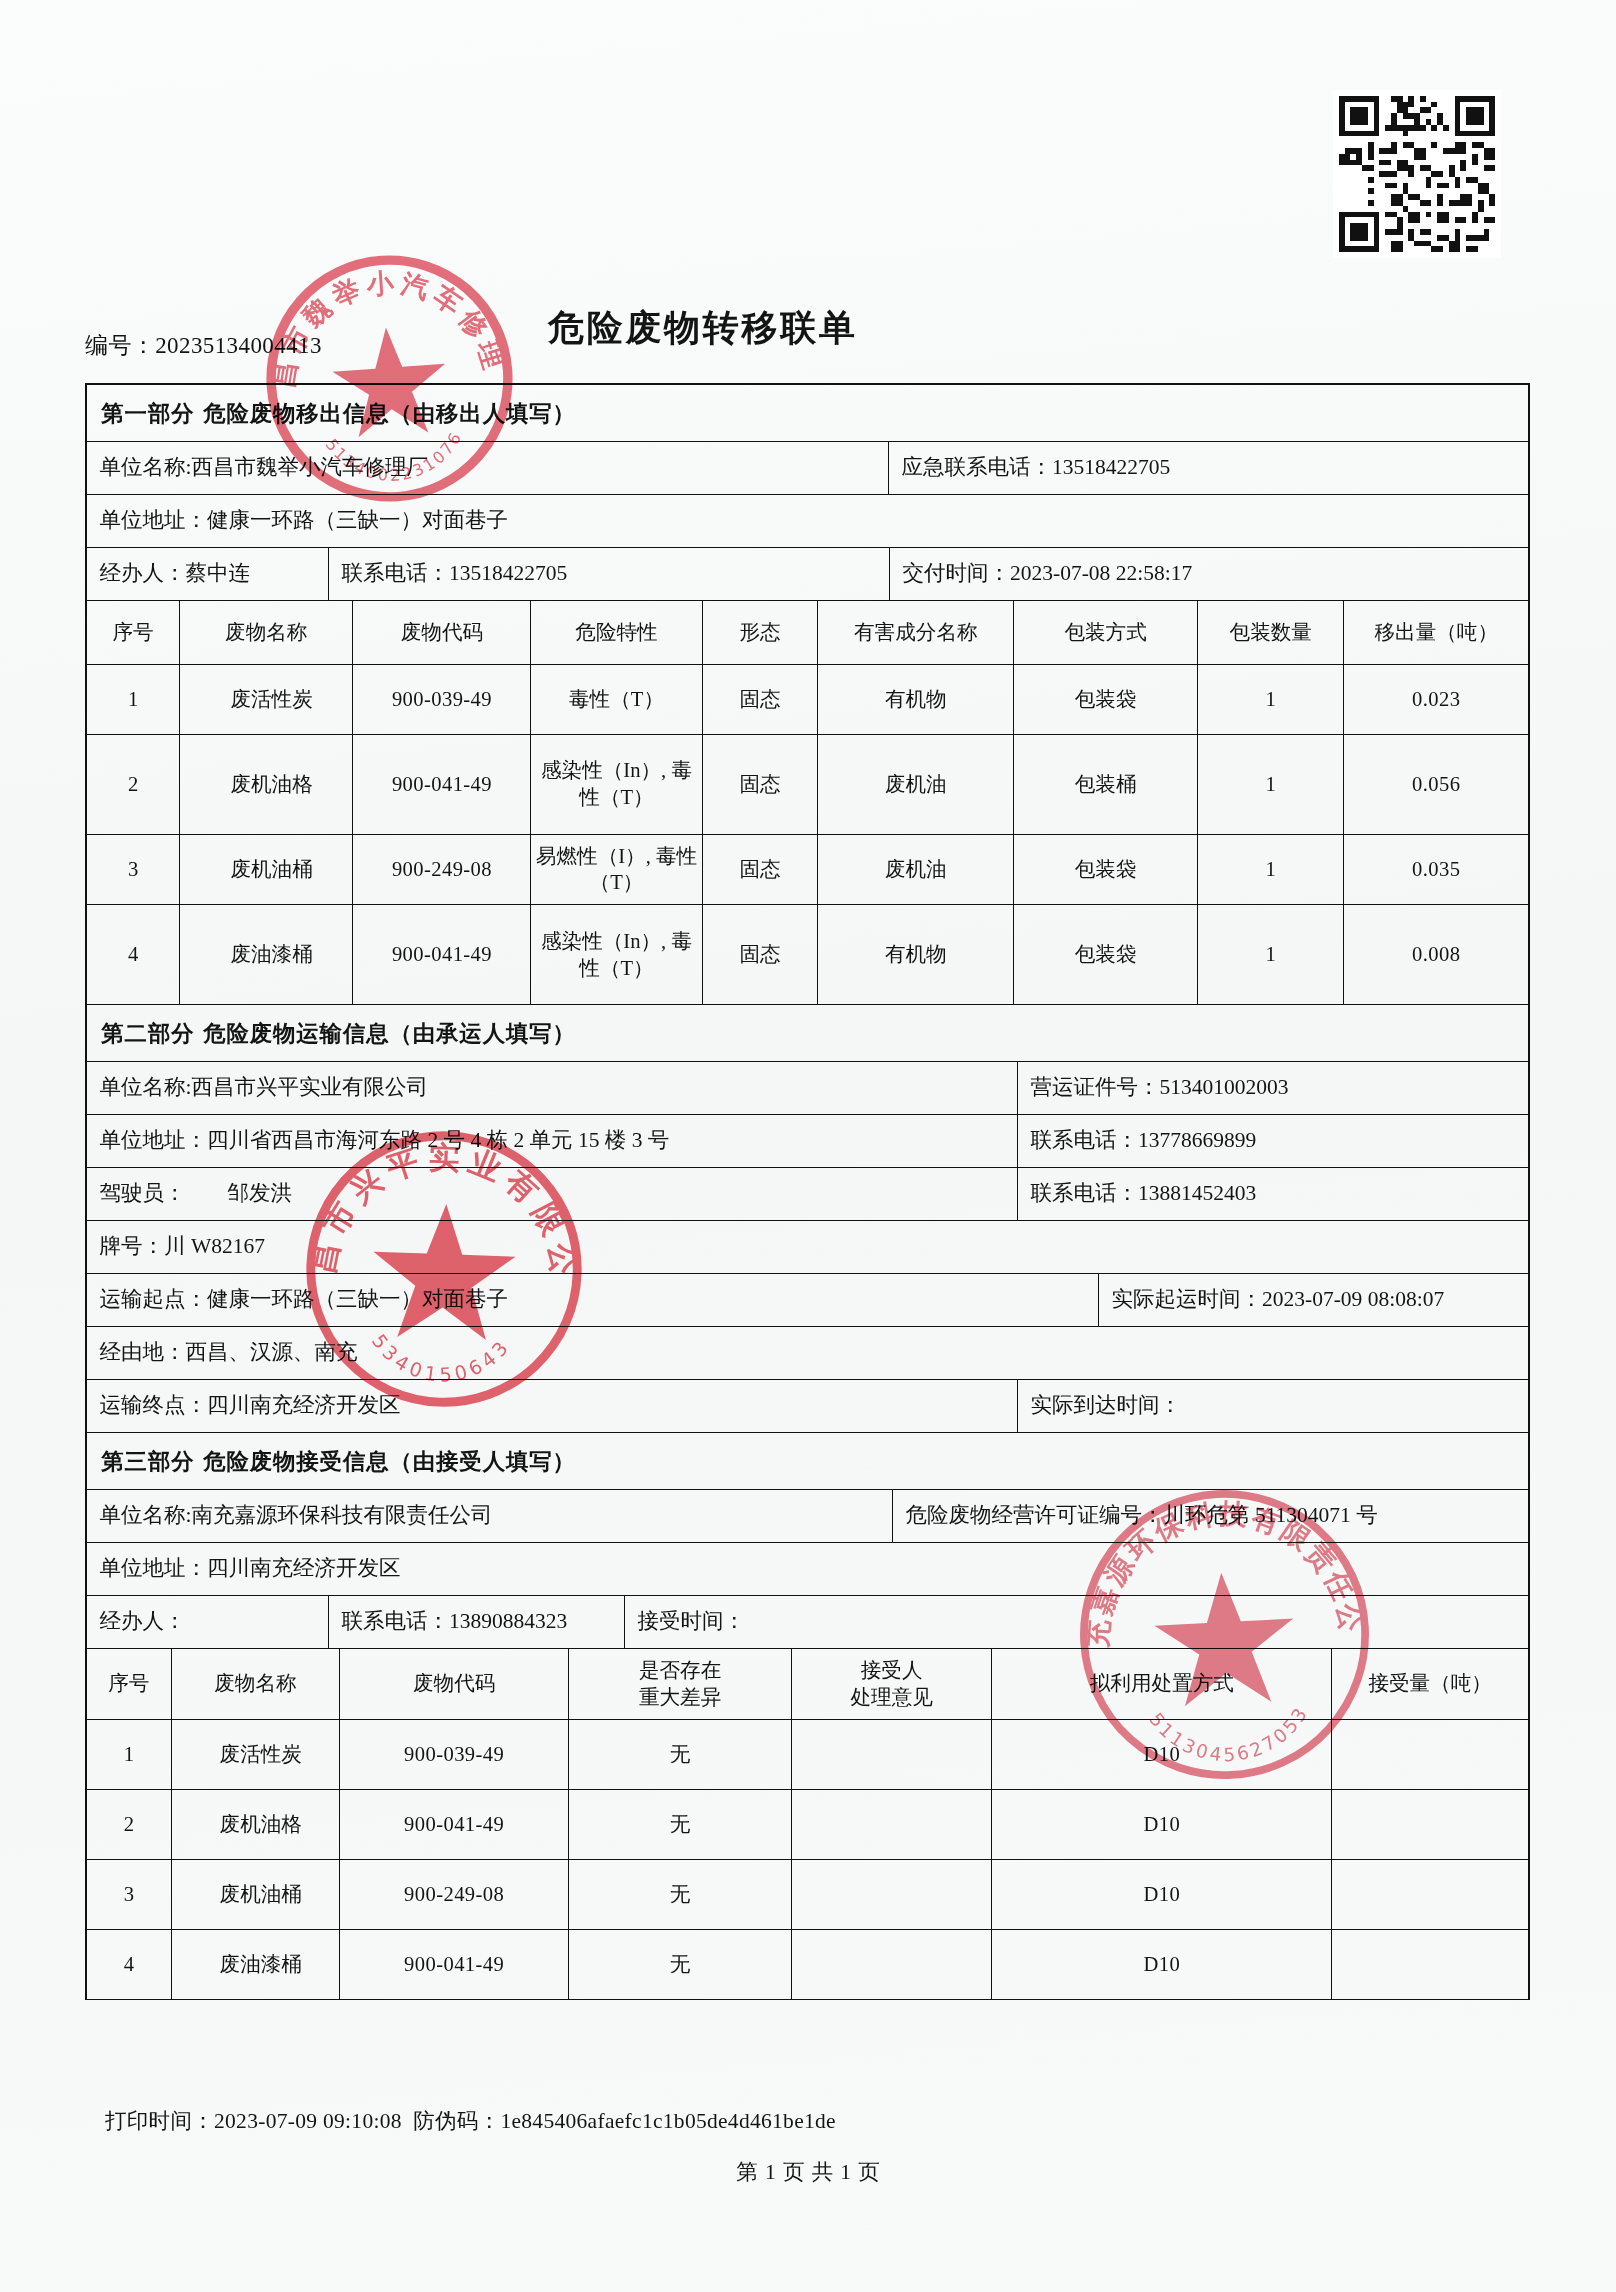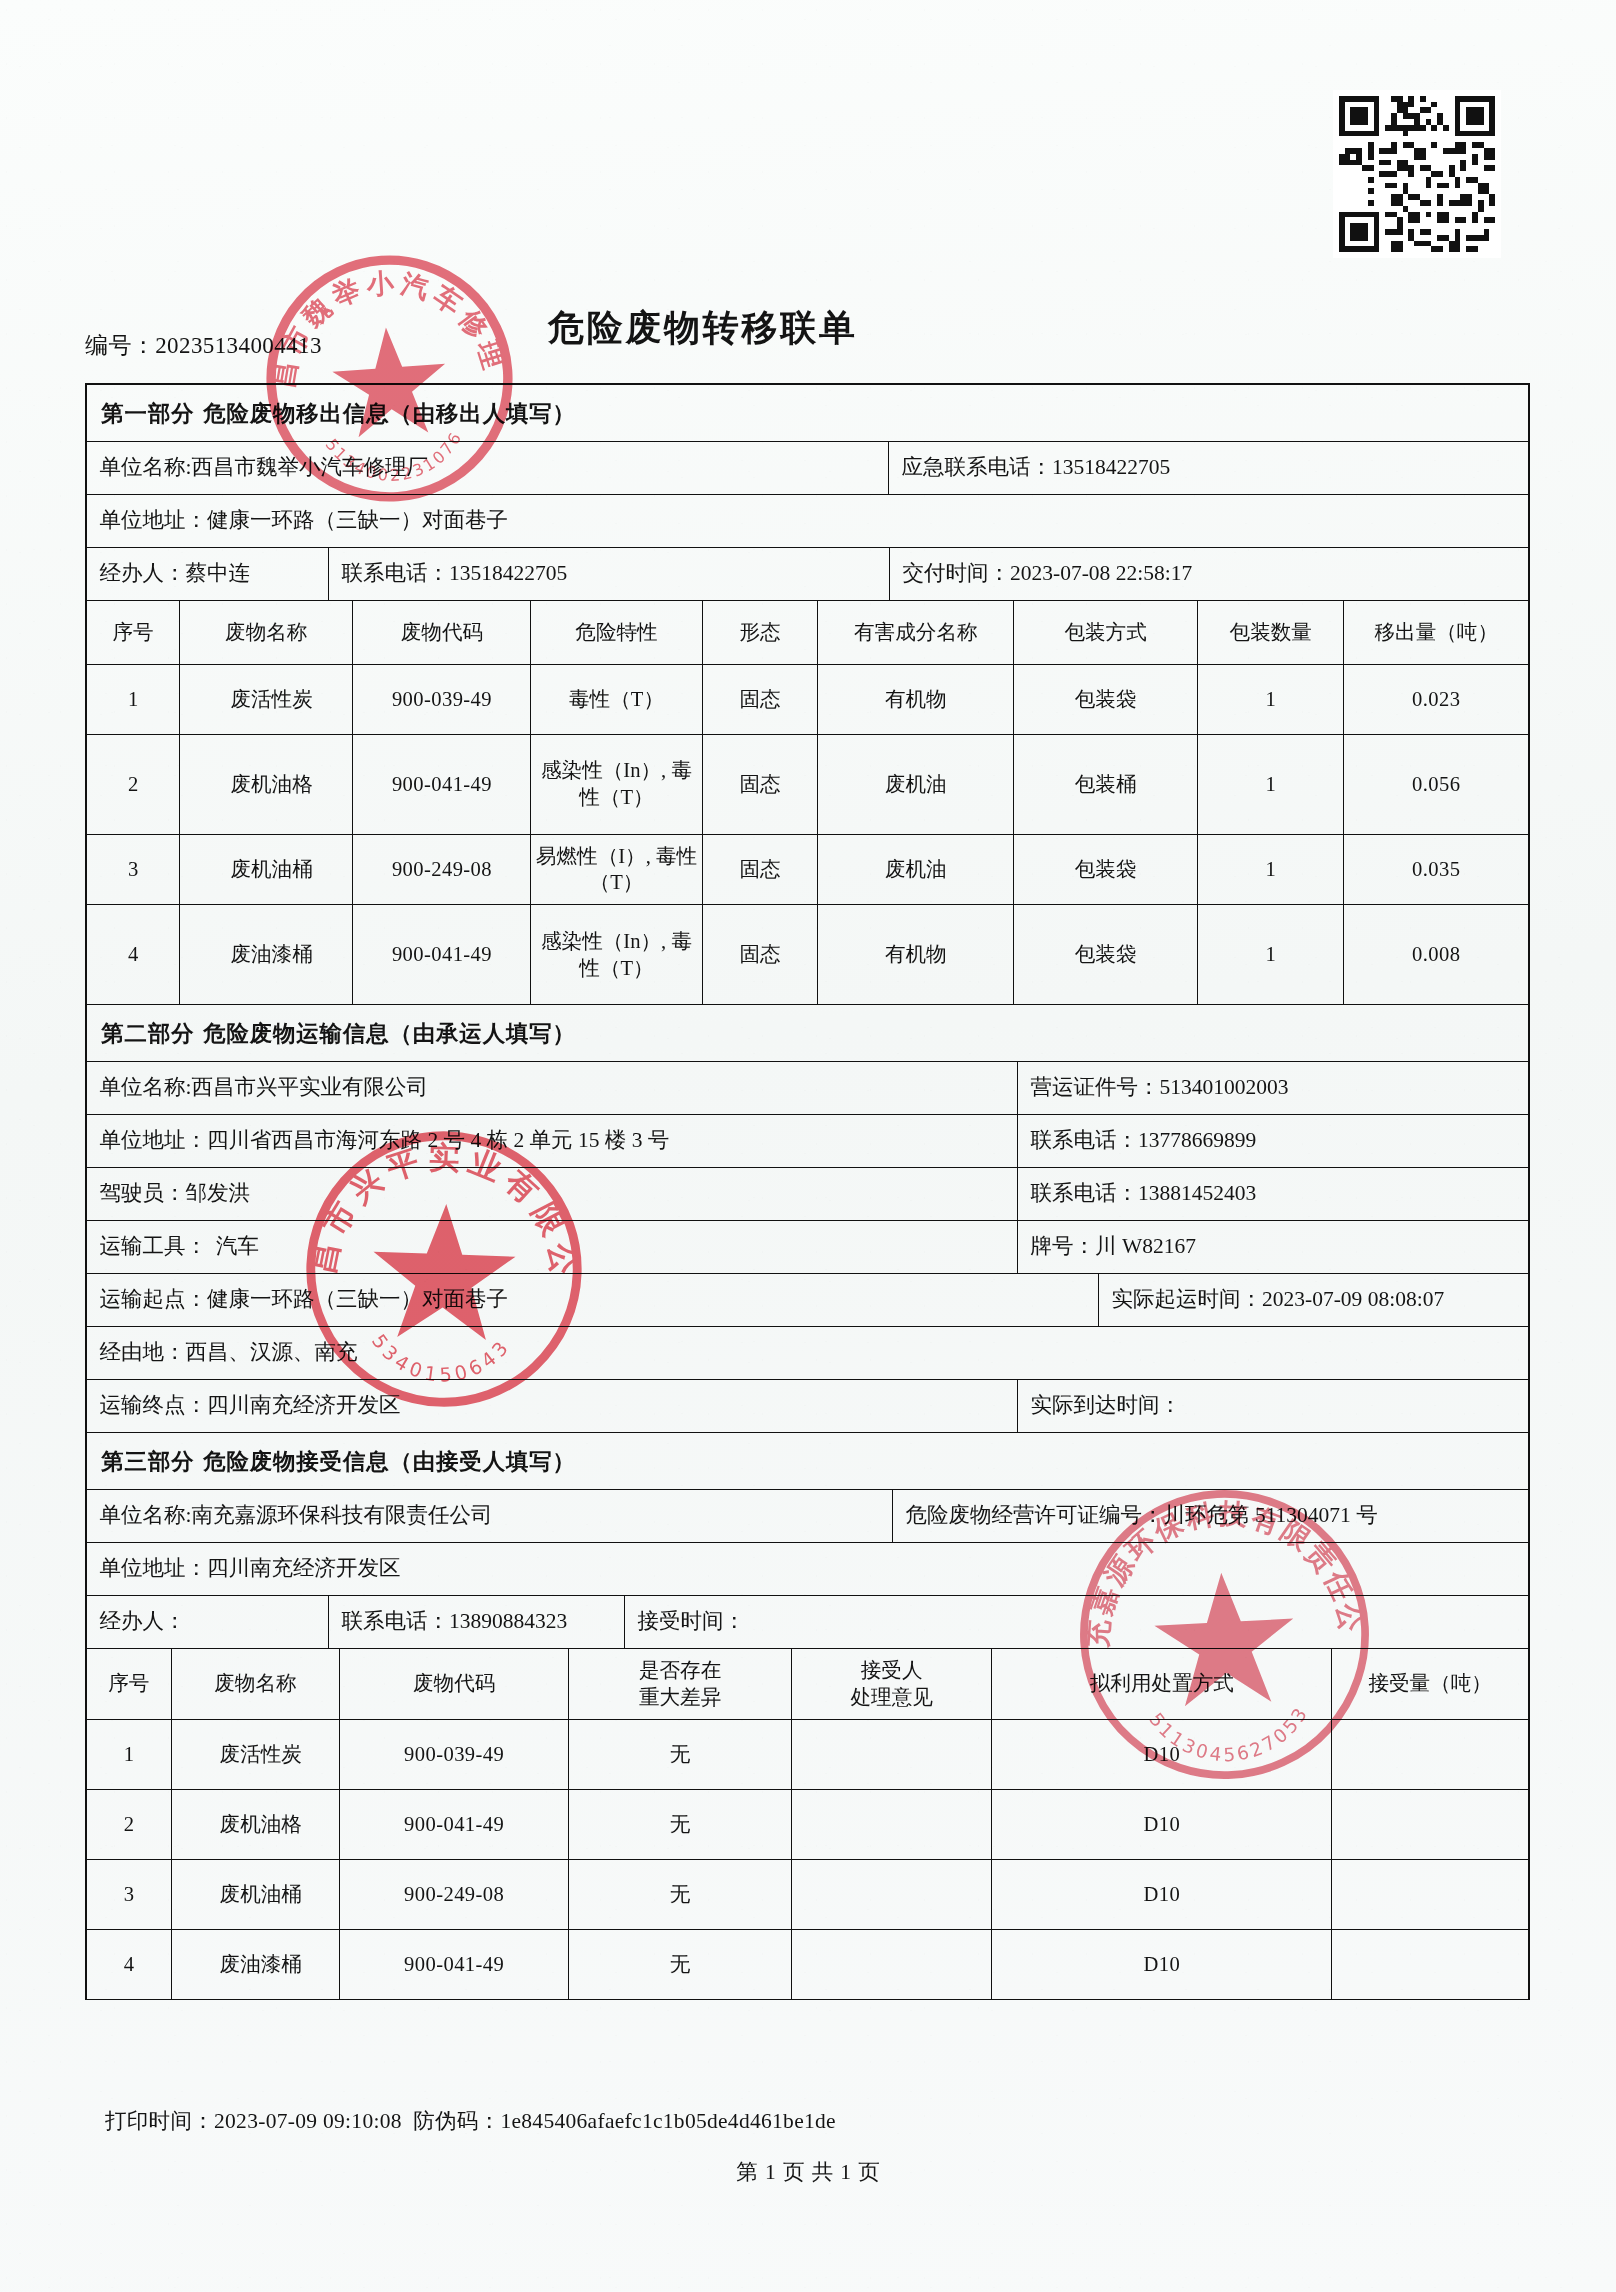--- a/index.html
+++ b/index.html
@@ -383,35 +383,31 @@
         <span>单位地址：</span>
         <span>四川省西昌市海河东路 2 号 4 栋 2 单元 15 楼 3 号</span>
       </div>
       <div class="cell grow">
         <span>联系电话：</span>
         <span>13778669899</span>
       </div>
     </div>
 
     <div class="row">
-      <div class="cell vline" style="width:931px;">
+      <div class="cell vline" style="width:931px;gap:42px;">
         <span>驾驶员：</span>
         <span>邹发洪</span>
       </div>
       <div class="cell grow">
         <span>联系电话：</span>
         <span>13881452403</span>
       </div>
     </div>
 
     <div class="row">
-      <div class="cell vline" style="width:931px;">
-        <span>运输工具：</span>
-        <span style="padding-left:9px">汽车</span>
-      </div>
       <div class="cell grow">
         <span>牌号：</span>
         <span>川 W82167</span>
       </div>
     </div>
 
     <div class="row">
       <div class="cell vline" style="width:1012px;">
         <span>运输起点：</span>
         <span>健康一环路（三缺一）对面巷子</span>

